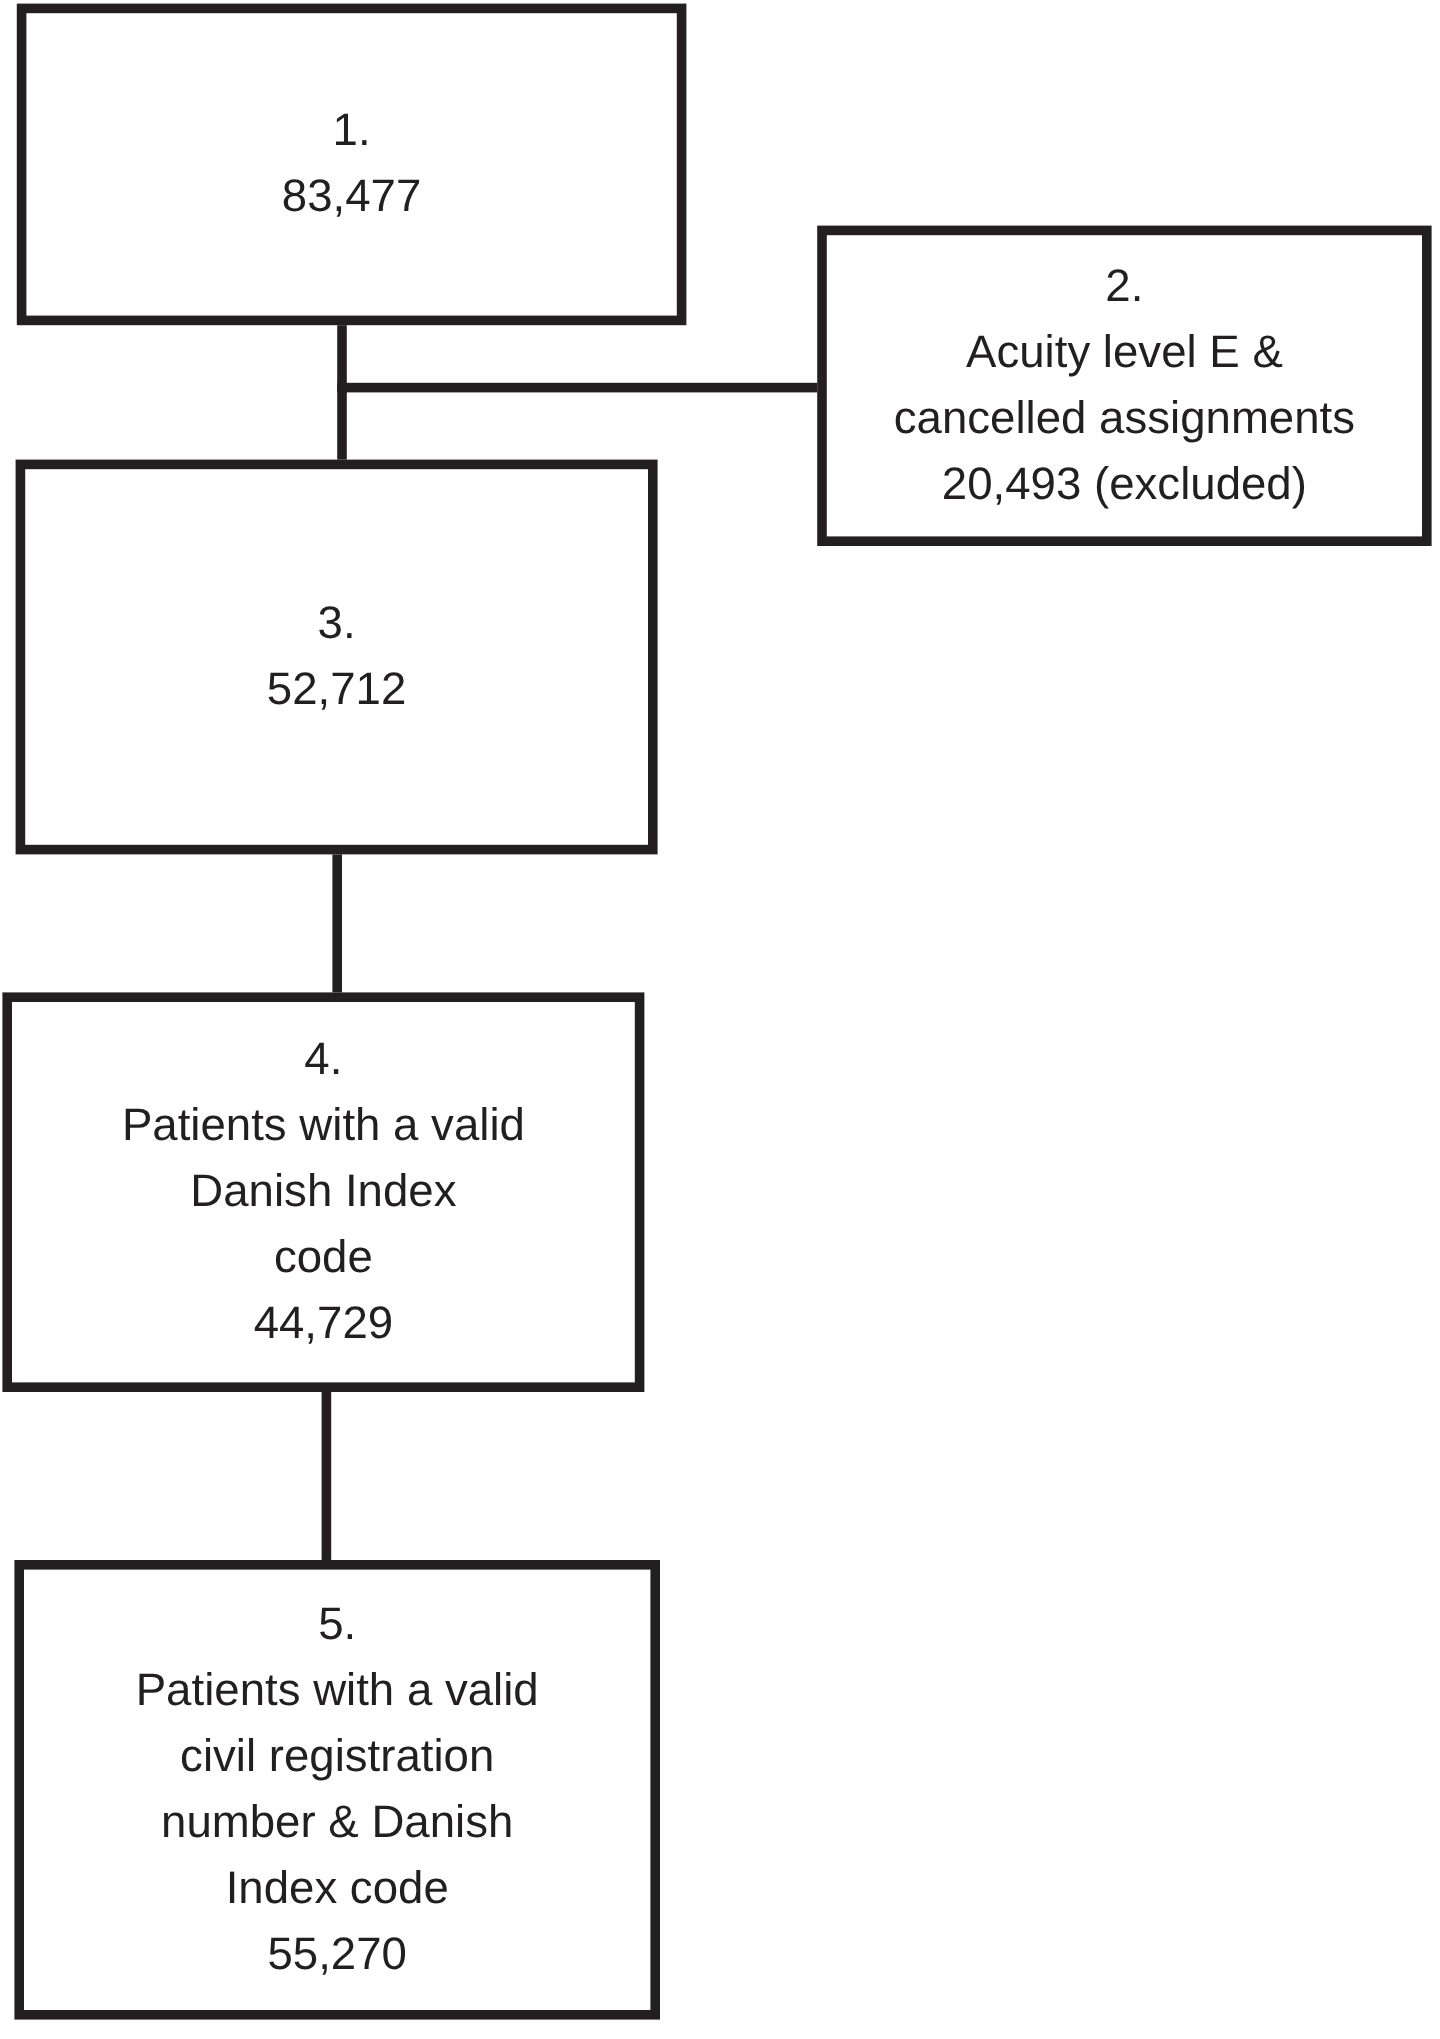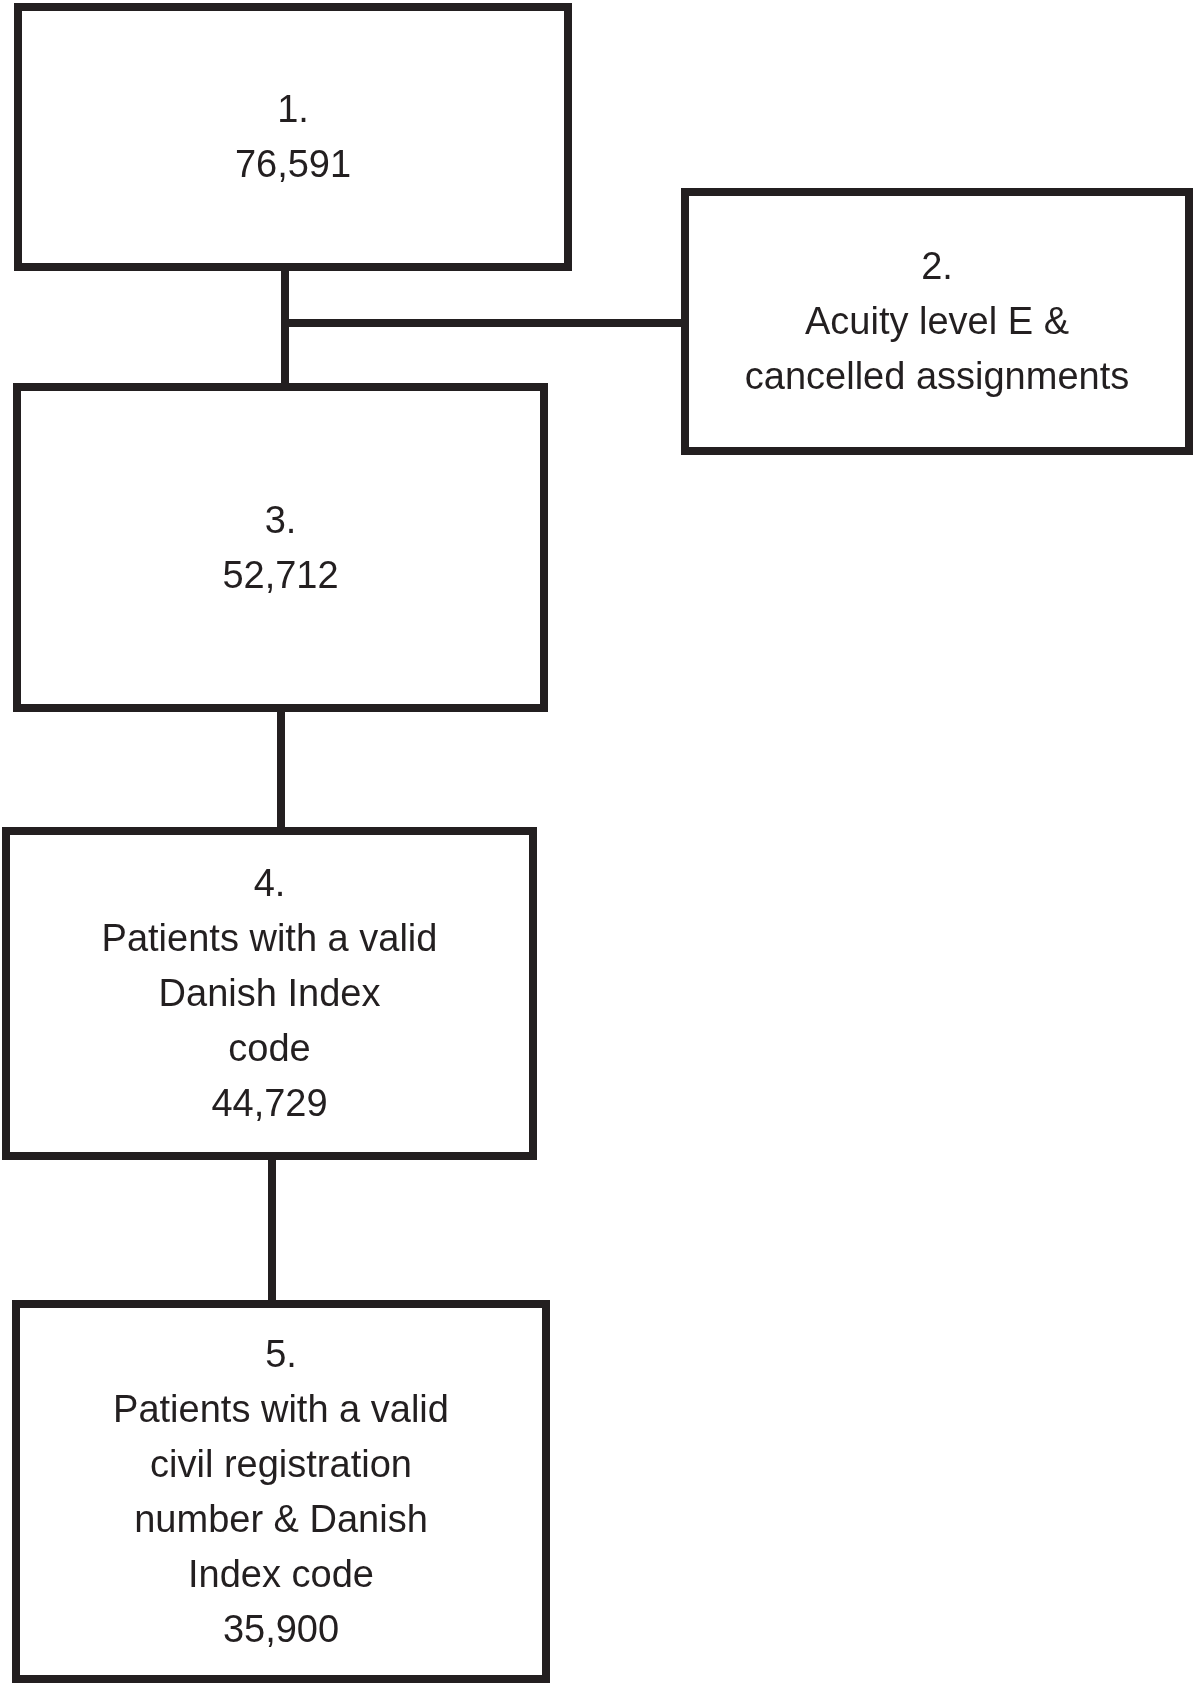--- a/index.html
+++ b/index.html
@@ -54,27 +54,28 @@
 
 <div id="canvas">
 
   <div class="connector" id="conn-v1"></div>
   <div class="connector" id="conn-h1"></div>
   <div class="connector" id="conn-v2"></div>
   <div class="connector" id="conn-v3"></div>
 
   <div class="flow-box" id="box1">
     <span class="box-number">1.</span>
-    <span class="box-count">76,591</span>
+    <span class="box-count">83,477</span>
   </div>
 
   <div class="flow-box" id="box2">
     <span class="box-number">2.</span>
     <span class="box-label">Acuity level E &amp;
 cancelled assignments</span>
+    <span class="box-count">20,493 (excluded)</span>
   </div>
 
   <div class="flow-box" id="box3">
     <span class="box-number">3.</span>
     <span class="box-count">52,712</span>
   </div>
 
   <div class="flow-box" id="box4">
     <span class="box-number">4.</span>
     <span class="box-label">Patients with a valid
@@ -82,16 +83,16 @@
 code</span>
     <span class="box-count">44,729</span>
   </div>
 
   <div class="flow-box" id="box5">
     <span class="box-number">5.</span>
     <span class="box-label">Patients with a valid
 civil registration
 number &amp; Danish
 Index code</span>
-    <span class="box-count">35,900</span>
+    <span class="box-count">55,270</span>
   </div>
 
 </div>
 
 </body></html>

